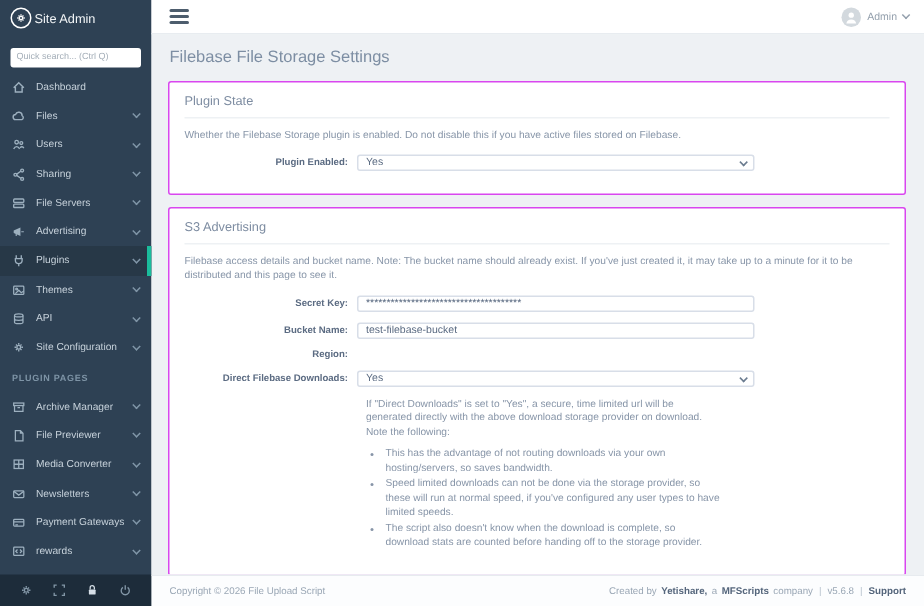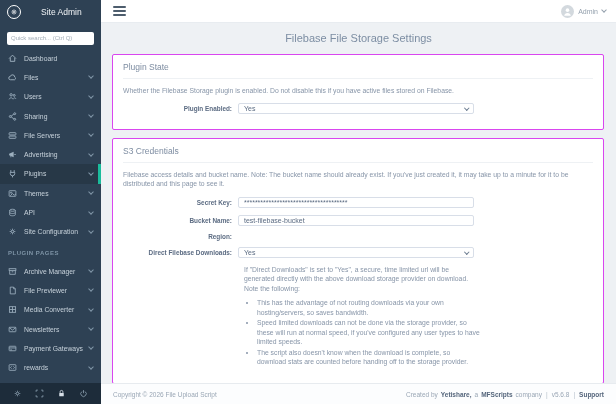--- a/index.html
+++ b/index.html
@@ -2,21 +2,21 @@
 <html><head>
 <meta charset="utf-8">
 <style>
   * { box-sizing: border-box; }
   html,body { margin:0; padding:0; width:616px; height:404px; overflow:hidden;
               font-family:"Liberation Sans", sans-serif; background:#eef1f4; }
   .app { display:flex; width:616px; height:404px; }
 
   
   .sidebar { width:101px; flex-shrink:0; background:#2e4154; display:flex; flex-direction:column; }
-  .brand { display:flex; align-items:center; gap:20px; padding:5px 7px 3px 7px; }
+  .brand { display:flex; align-items:center; gap:2px; padding:5px 7px 3px 7px; }
   .brand-logo { width:14px; height:14px; border:1.3px solid #fff; border-radius:50%;
                 display:flex; align-items:center; justify-content:center; color:#fff; flex-shrink:0; }
   .brand-name { color:#f2f5f7; font-size:8.5px; white-space:nowrap; }
   .search-wrap { padding:4px 7px 2px 7px; }
   .search-wrap input { width:100%; height:13px; border:none; border-radius:2px; background:#fff;
                        font-size:6px; padding:0 4px; color:#6a7682; font-family:inherit; }
   .search-wrap input::placeholder { color:#a4aeb8; }
   .nav { flex:1; padding-top:2px; overflow:hidden; }
   .nav-item { height:19.3px; display:flex; align-items:center; padding:0 8px; position:relative; cursor:pointer; }
   .nav-item .icon { width:10px; height:10px; margin-right:6px; color:#9db0bf; display:flex; align-items:center; flex-shrink:0; }
@@ -38,30 +38,30 @@
   .topbar { height:23px; background:#fff; border-bottom:1px solid #e8ecf0; display:flex; align-items:center; padding:0 10px; flex-shrink:0; }
   .hamburger { display:flex; flex-direction:column; gap:2px; cursor:pointer; padding:2px; }
   .hamburger span { width:13px; height:2px; background:#4d5d6d; border-radius:1px; }
   .user { margin-left:auto; display:flex; align-items:center; gap:4px; cursor:pointer; }
   .avatar { width:13px; height:13px; border-radius:50%; background:#d3d9de; overflow:hidden; display:flex; align-items:center; justify-content:center; }
   .avatar svg { width:11px; height:11px; }
   .user-name { font-size:7px; color:#94a0ad; }
   .user .chev { border-color:#94a0ad; }
 
   .content { flex:1; background:#eef1f4; padding:5px 12px 0 11px; overflow:hidden; }
-  .page-title { font-size:11px; font-weight:400; color:#7d8ea3; margin:4px 0 10px 1px;text-align:center; }
+  .page-title { font-size:11px; font-weight:400; color:#7d8ea3; margin:4px 0 10px 1px; }
 
   .card { background:#fff; border:1px solid #d946ef; border-radius:2px; margin-bottom:8px; padding:7px 10px 8px 10px; }
   .card-title { font-size:8.5px; color:#7d8ca1; padding-bottom:6px; border-bottom:1px solid #eef1f4; margin-bottom:7px; }
   .card-desc { font-size:6.8px; color:#8795a8; margin:0 0 8px 0; line-height:1.35; }
 
   .form-row { display:flex; align-items:center; margin-bottom:7px; }
   .form-label { width:115px; flex-shrink:0; text-align:right; padding-right:6px; font-size:6.4px;
                 font-weight:bold; color:#5b6b82; white-space:nowrap; }
-  .form-control { width:236px; position:relative; }
+  .form-control { width:265px; position:relative; }
   .form-control input, .form-control select { display:block; width:100%; height:11px; border:1px solid #d8dee8;
       border-radius:2px; background:#fff; font-size:7px; padding:0 5px; color:#5b6b82; font-family:inherit;
       appearance:none; -webkit-appearance:none; -moz-appearance:none; outline:none; }
   .sel-caret { position:absolute; right:6px; top:3px; width:3.5px; height:3.5px;
                border-right:1.1px solid #6b7c90; border-bottom:1.1px solid #6b7c90;
                transform:rotate(45deg); pointer-events:none; }
   .help-block { margin:0 0 8px 121px; width:236px; font-size:6.8px; color:#8795a8; line-height:1.4; }
   .help-block ul { margin:5px 0 0 0; padding-left:13px; }
   .help-block li { margin-bottom:1px; }
 
@@ -315,21 +315,21 @@
           <div class="form-control">
             <select>
               <option>Yes</option>
             </select>
             <span class="sel-caret"></span>
           </div>
         </div>
       </div>
 
       <div class="card">
-        <div class="card-title">S3 Credentials</div>
+        <div class="card-title">S3 Advertising</div>
         <div class="card-desc">Filebase access details and bucket name. Note: The bucket name should already exist. If you've just created it, it may take up to a minute for it to be distributed and this page to see it.</div>
 
         <div class="form-row">
           <div class="form-label">Secret Key:</div>
           <div class="form-control">
             <input type="text" value="**************************************" style="">
           </div>
         </div>
         <div class="form-row">
           <div class="form-label">Bucket Name:</div>

